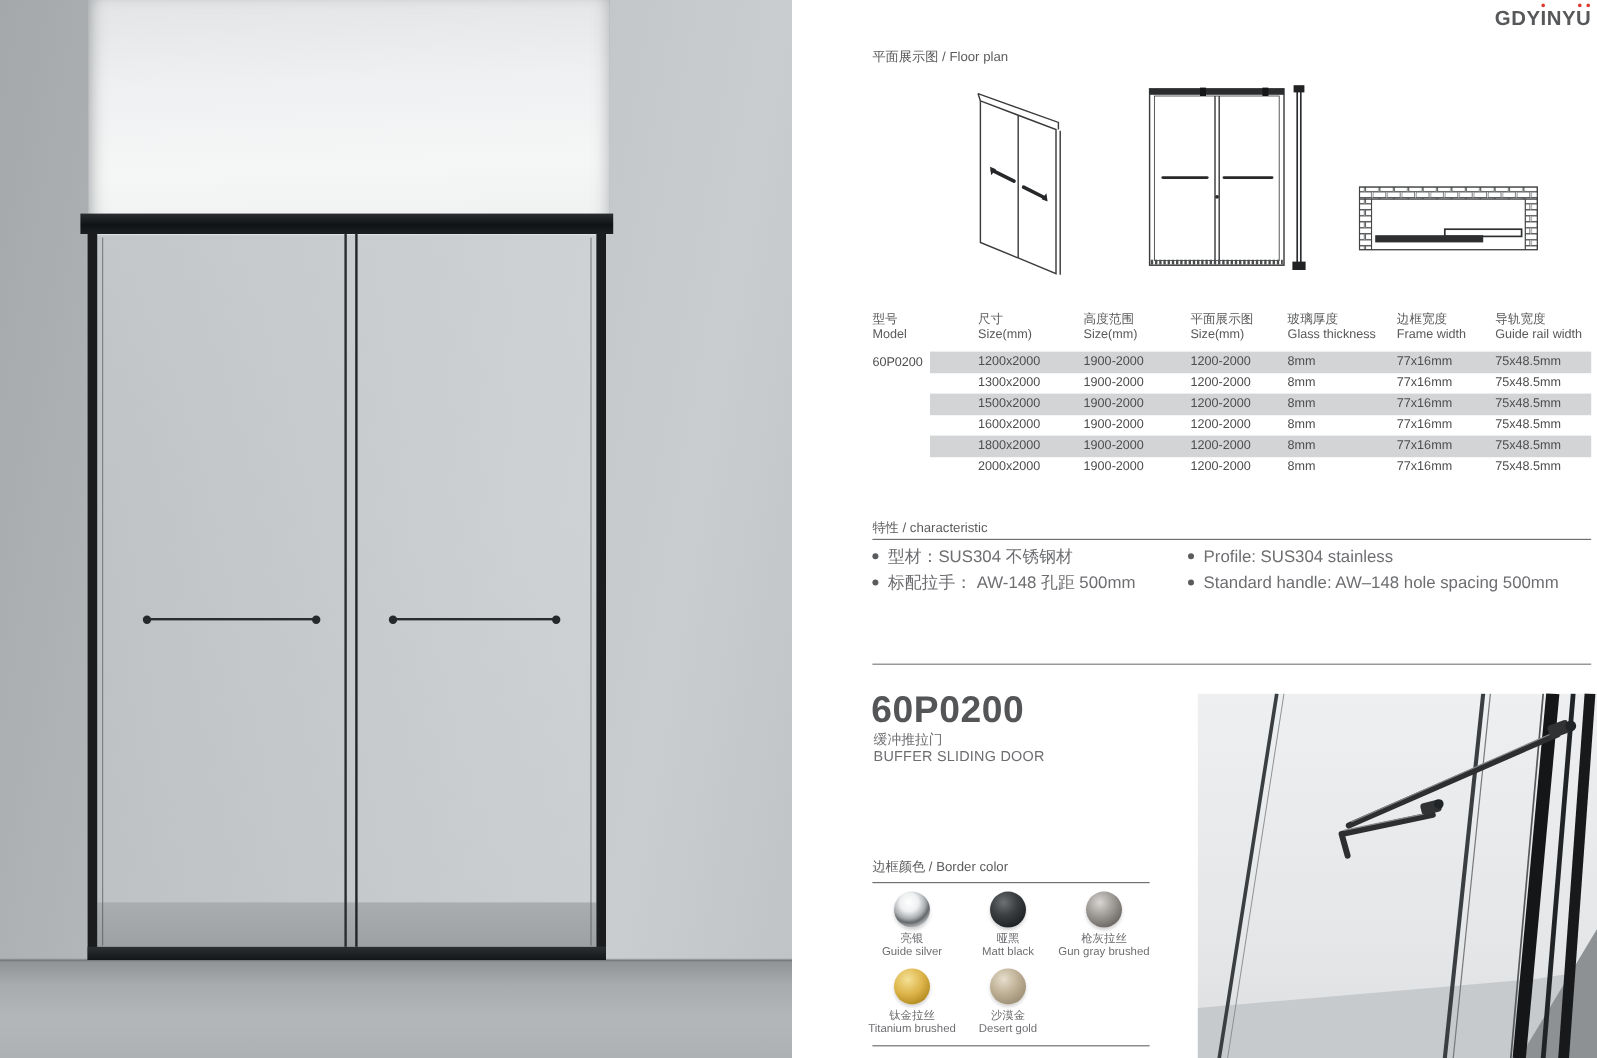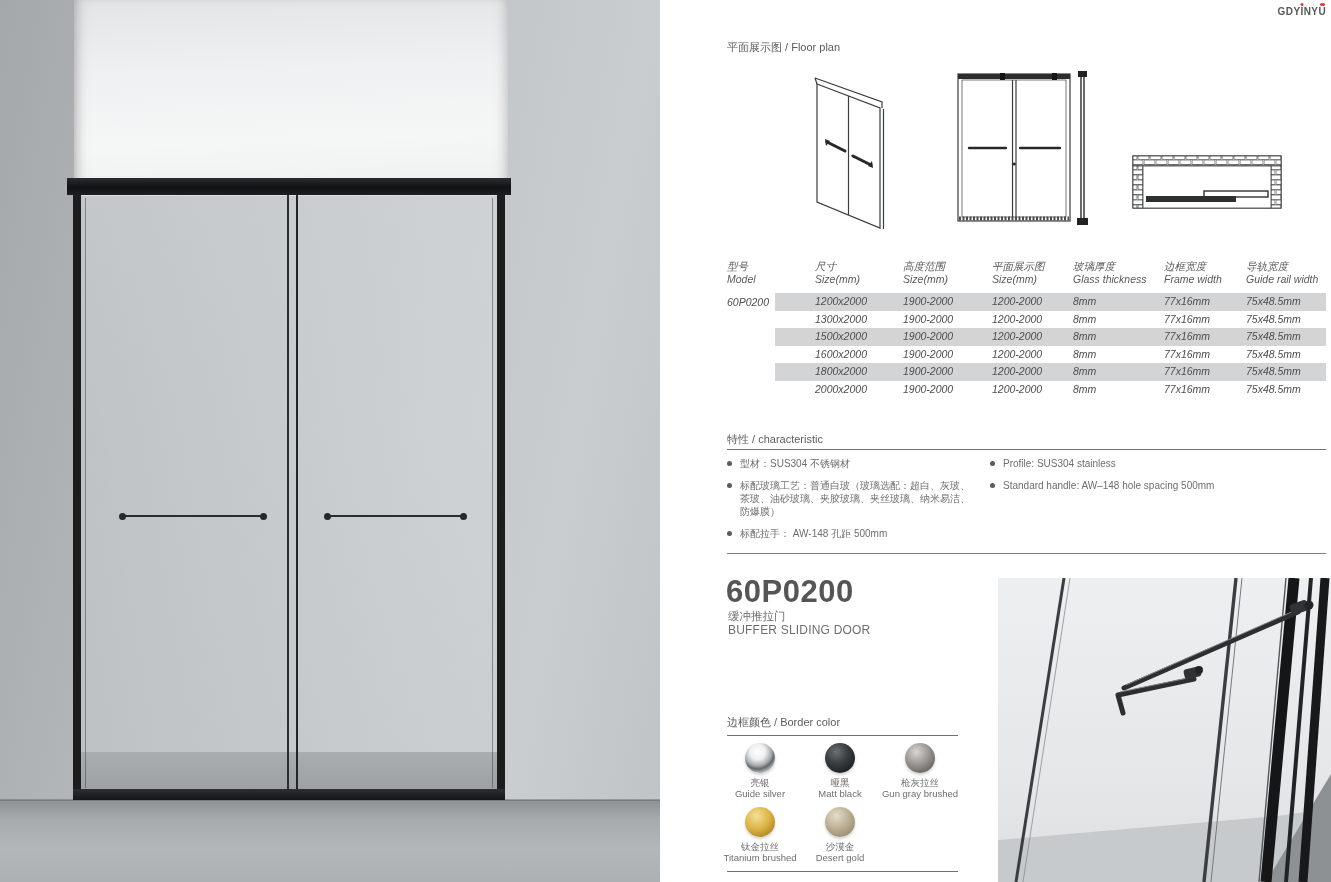--- a/index.html
+++ b/index.html
@@ -42,51 +42,51 @@
   .glass-edge-r { position:absolute; left:492px; top:198px; width:1px; height:590px; background:rgba(60,64,68,.5); }
   .handle-bar { position:absolute; height:2px; background:#2a2d2f; top:515px; }
   .handle-bar.left  { left:122px; width:142px; }
   .handle-bar.right { left:327px; width:137px; }
   .handle-dot { position:absolute; width:7px; height:7px; border-radius:50%; background:#26292b; top:513px; }
   .hd1 { left:119px; } .hd2 { left:260px; } .hd3 { left:324px; } .hd4 { left:460px; }
 
   
   .panel { position:absolute; left:660px; top:0; width:671px; height:882px; background:#ffffff; color:#58595b; }
 
-  .logo { position:absolute; right:5px; top:6px; font-size:10px; font-weight:bold; color:#57585a; letter-spacing:.4px; }
+  .logo { position:absolute; right:5px; top:6px; font-size:17px; font-weight:bold; color:#57585a; letter-spacing:.4px; }
   .logo .ld { position:relative; }
   .logo .ld-i::before { content:''; position:absolute; left:50%; transform:translateX(-50%); top:-3px; width:3px; height:3px; border-radius:50%; background:#e0392f; }
   .logo .ld-u::before, .logo .ld-u::after { content:''; position:absolute; top:-3px; width:3px; height:3px; border-radius:50%; background:#e0392f; }
   .logo .ld-u::before { left:2px; } .logo .ld-u::after { right:1px; }
 
   .sec-label { position:absolute; font-size:11px; color:#5b5c5e; }
   .lbl-floorplan { left:67px; top:40px; }
 
   .draw { position:absolute; }
   .draw-iso   { left:152px; top:68px; }
   .draw-front { left:296px; top:68px; }
   .draw-top   { left:472px; top:150px; }
 
   
-  .spec-table { position:absolute; left:67px; top:260px; width:599px; font-size:10.5px;font-style:italic; }
+  .spec-table { position:absolute; left:67px; top:260px; width:599px; font-size:10.5px; }
   .thead { display:flex; line-height:13px; color:#58595b; margin-bottom:7px; }
   .thead .th { display:flex; flex-direction:column; }
   .c0{width:88px;} .c1{width:88px;} .c2{width:89px;} .c3{width:81px;} .c4{width:91px;} .c5{width:82px;} .c6{width:80px;}
   .tbody { position:relative; }
   .model-cell { position:absolute; left:0; top:0; height:18px; line-height:18px; color:#4d4e50; }
   .srow { display:flex; height:17.6px; line-height:17.6px; color:#4d4e50; padding-left:88px; }
   .srow.shaded { background:linear-gradient(90deg, transparent 48px, #d2d4d5 48px);justify-content:flex-end; }
 
   
   .lbl-char { left:67px; top:432px; }
   .char-rule { position:absolute; left:67px; top:449px; width:599px; height:1px; background:#6f7073; }
   .char-col { position:absolute; top:457px; list-style:none; }
   .char-left  { left:67px; width:245px; }
   .char-right { left:330px; width:338px; }
-  .char-col li { position:relative; padding-left:13px; margin-bottom:9px; font-size:10px; line-height:13px; color:#6d6e71; }
+  .char-col li { position:relative; padding-left:13px; margin-bottom:9px; font-size:14px; line-height:13px; color:#6d6e71; }
   .bullet { position:absolute; left:0; top:4px; width:5px; height:5px; border-radius:50%; background:#5a5b5d; }
 
   .mid-rule { position:absolute; left:67px; top:553px; width:599px; height:1px; background:#7d7f82; }
 
   
   .ptitle { position:absolute; left:66px; top:574px; font-size:31px; font-weight:bold; color:#545557; letter-spacing:.5px; }
   .pname-zh { position:absolute; left:68px; top:609px; font-size:11.5px; color:#6d6e71; }
   .pname-en { position:absolute; left:68px; top:623px; font-size:12px; color:#6d6e71; letter-spacing:.2px; }
 
   
@@ -281,21 +281,20 @@
             <div class="c5">77x16mm</div>
             <div class="c6">75x48.5mm</div>
         </div>
       </div>
     </div>
 
     <div class="sec-label lbl-char">特性 / characteristic</div>
     <div class="char-rule"></div>
     <ul class="char-col char-left">
       <li><span class="bullet"></span><span>型材：SUS304 不锈钢材</span></li>
-      <li><span class="bullet"></span><span>标配玻璃工艺：普通白玻（玻璃选配：超白、灰玻、茶玻、油砂玻璃、夹胶玻璃、夹丝玻璃、纳米易洁、防爆膜）</span></li>
       <li><span class="bullet"></span><span>标配拉手： AW-148 孔距 500mm</span></li>
     </ul>
     <ul class="char-col char-right">
       <li><span class="bullet"></span><span>Profile: SUS304 stainless</span></li>
       <li><span class="bullet"></span><span>Standard handle: AW–148 hole spacing 500mm</span></li>
     </ul>
 
     <div class="mid-rule"></div>
 
     <div class="ptitle">60P0200</div>

